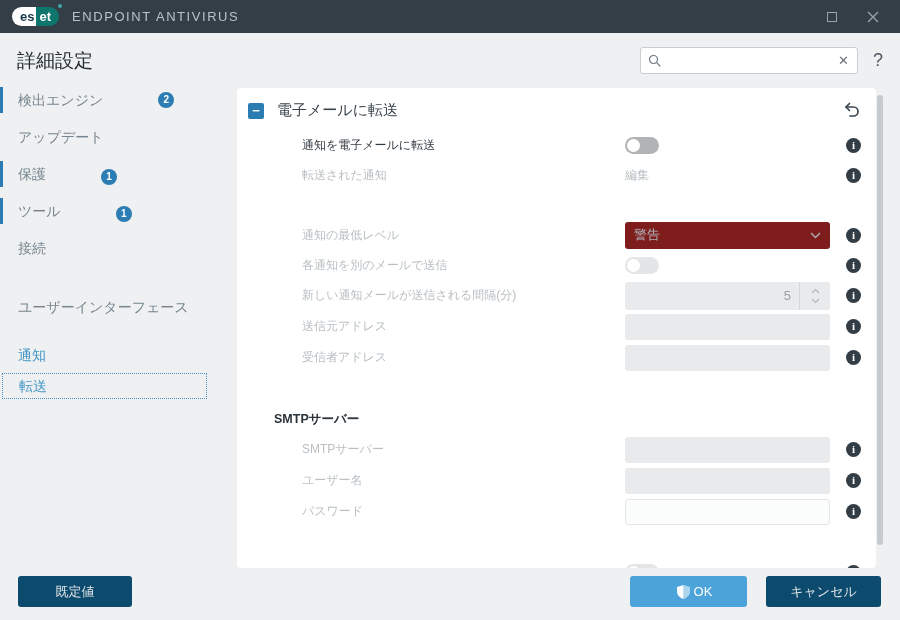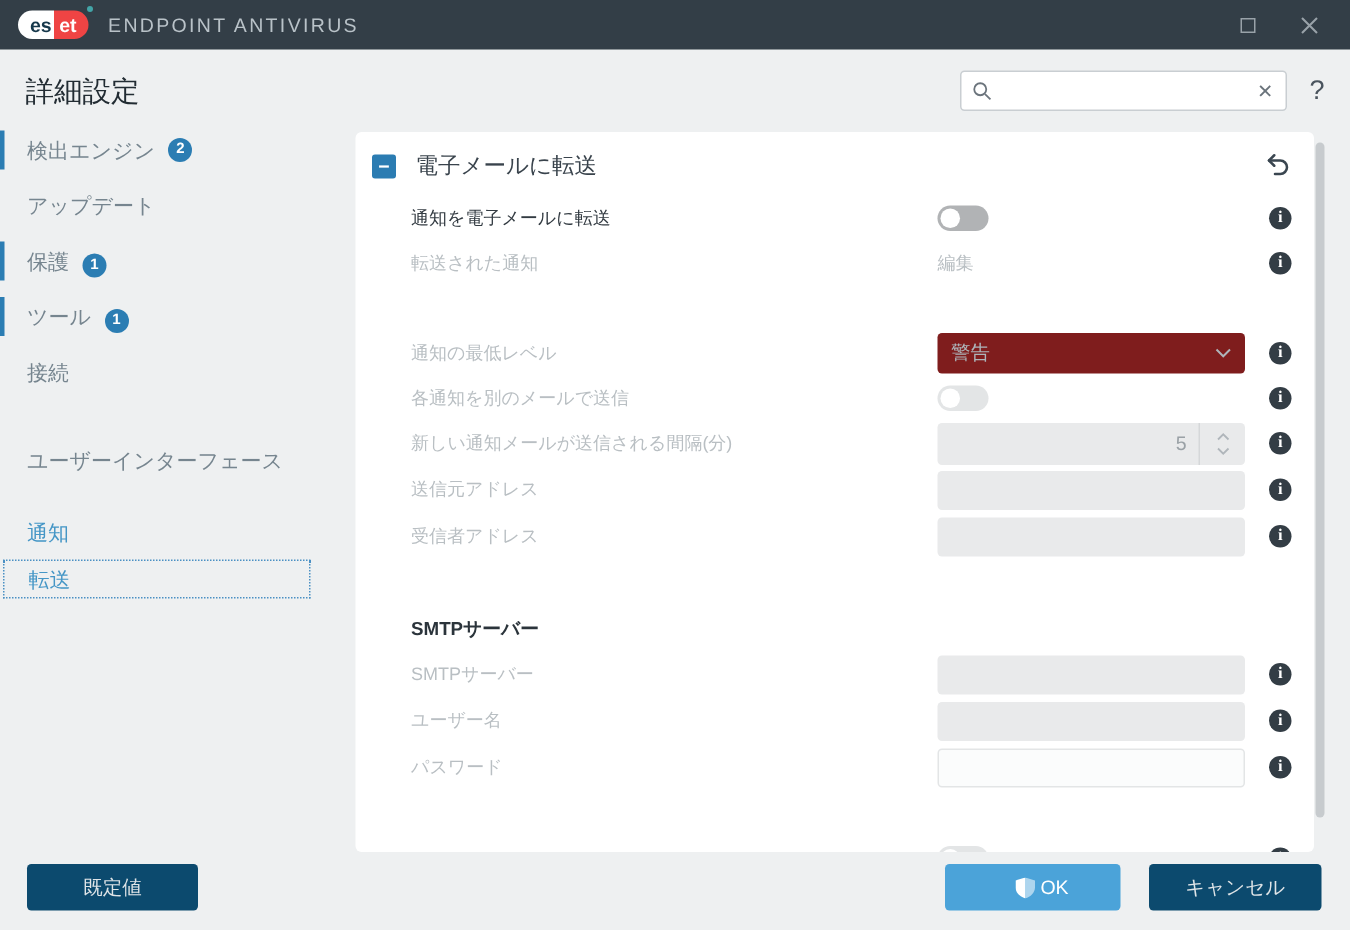--- a/index.html
+++ b/index.html
@@ -10,41 +10,41 @@
     font-family:"Liberation Sans", sans-serif;
   }
   
   .titlebar {
     position:absolute; left:0; top:0; right:0; height:33px;
     background:#333e47; display:flex; align-items:center; padding:0 12px;
   }
   .logo { position:relative; display:flex; align-items:flex-end; border-radius:10px; overflow:visible; height:19px; }
   .logo-es { background:#ffffff; color:#16384b; font-weight:bold; font-size:13px; line-height:19px;
              padding:0 2px 0 8px; border-radius:10px 0 0 10px; }
-  .logo-et { background:#ef4444; color:#ffffff; font-weight:bold; font-size:13px; line-height:19px;
+  .logo-et { background:#0f766e; color:#ffffff; font-weight:bold; font-size:13px; line-height:19px;
              padding:0 8px 0 3px; border-radius:0 10px 10px 0; }
   .logo-dot { position:absolute; right:-3px; top:-3px; width:4px; height:4px; border-radius:50%; background:#43a5a8; }
   .app-name { margin-left:13px; color:#b9c2c8; font-size:13px; letter-spacing:0.12em; }
   .win-controls { margin-left:auto; display:flex; align-items:center; gap:27px; padding-right:8px; }
   .win-btn { display:flex; align-items:center; justify-content:center; width:14px; height:14px; cursor:default; }
   .maximize-glyph { width:10px; height:10px; border:1.4px solid #99a2a9; }
   
   .header { position:absolute; left:0; top:33px; right:0; height:55px; display:flex; align-items:center; padding:0 17px; }
   .page-title { font-size:19px; color:#222c33; }
   .search-box { margin-left:auto; position:relative; width:218px; height:27px;
     background:#fff; border:1px solid #c9ced2; border-radius:3px; display:flex; align-items:center; }
   .search-box input { border:none; outline:none; background:transparent; flex:1; height:100%;
     font-size:12px; padding:0 4px; font-family:"Liberation Sans",sans-serif; }
   .search-mag { margin-left:7px; display:flex; }
   .search-clear { margin-right:8px; color:#6a737b; font-size:13px; line-height:1; cursor:default; }
   .help-glyph { margin-left:15px; font-size:18px; color:#4a545e; }
   
   .sidebar { position:absolute; left:0; top:88px; width:237px; bottom:50px; padding-top:1px; }
   .nav-item { position:relative; padding-left:18px; font-size:14px; color:#76858f; height:22px;
-    line-height:22px; display:flex; align-items:center; }
+    line-height:22px; display:flex; align-items:center;gap:46px; }
   .nav-item.accent::before { content:""; position:absolute; left:0; top:-2px; width:3px; height:26px; background:#2b7db3; }
   .nav-item.sub { color:#4596c6; }
   .nav-item .lbl { white-space:pre-line; }
   .nav-item.wrap { height:44px; line-height:22px; }
   .nav-item.wrap .lbl { display:block; width:185px; }
   .m15 { margin-top:15px;align-items:flex-end; }  .m10 { margin-top:26px; }
   .badge { display:inline-flex; align-items:center; justify-content:center; width:16px; height:16px;
     border-radius:50%; background:#2b7db3; color:#fff; font-size:10px; font-weight:bold; margin-left:9px; }
   .nav-selected { margin:7px 0 0 2px; width:205px; border:1px dotted #4a90c4; padding:2px 0 2px 16px; height:auto; line-height:20px; }
   
@@ -53,21 +53,21 @@
   .panel-header { display:flex; align-items:center; padding:13px 15px 0 11px; }
   .minus-box { width:16px; height:16px; background:#2b7cb2; border-radius:2px; color:#fff;
     font-size:13px; line-height:15px; text-align:center; font-weight:bold; }
   .section-title { margin-left:13px; font-size:15px; color:#39434c; }
   .undo-btn { margin-left:auto; display:flex; cursor:default; }
   .rows { padding:0 15px 0 37px; }
   .prow { display:flex; align-items:center; height:30px; }
   .h31 { height:31px; }
   .r1 { margin-top:10px; }
   .gap30 { margin-top:30px; }
-  .plabel { font-size:12px; color:#333b42; }
+  .plabel { font-size:12px; color:#333b42;margin-left:28px; }
   .plabel.dis { color:#b9bfc3; }
   .group-title { font-size:12.5px; font-weight:bold; color:#2b343b; margin-top:38px; height:17px; }
   .r8 { margin-top:6px; }
   .gap-partial { margin-top:30px; }
   .ctrl { width:205px; margin-left:auto; display:flex; align-items:center; }
   .info-icon { width:15px; height:15px; margin-left:16px; border-radius:50%; background:#333d45; color:#fff;
     font-family:"Liberation Serif", serif; font-weight:bold; font-size:11px; line-height:15px; text-align:center; flex:none; }
   
   .toggle { width:34px; height:17px; border-radius:9px; background:#b1b3b5; position:relative; }
   .toggle .knob { position:absolute; left:2px; top:2px; width:13px; height:13px; border-radius:50%; background:#fff; }

